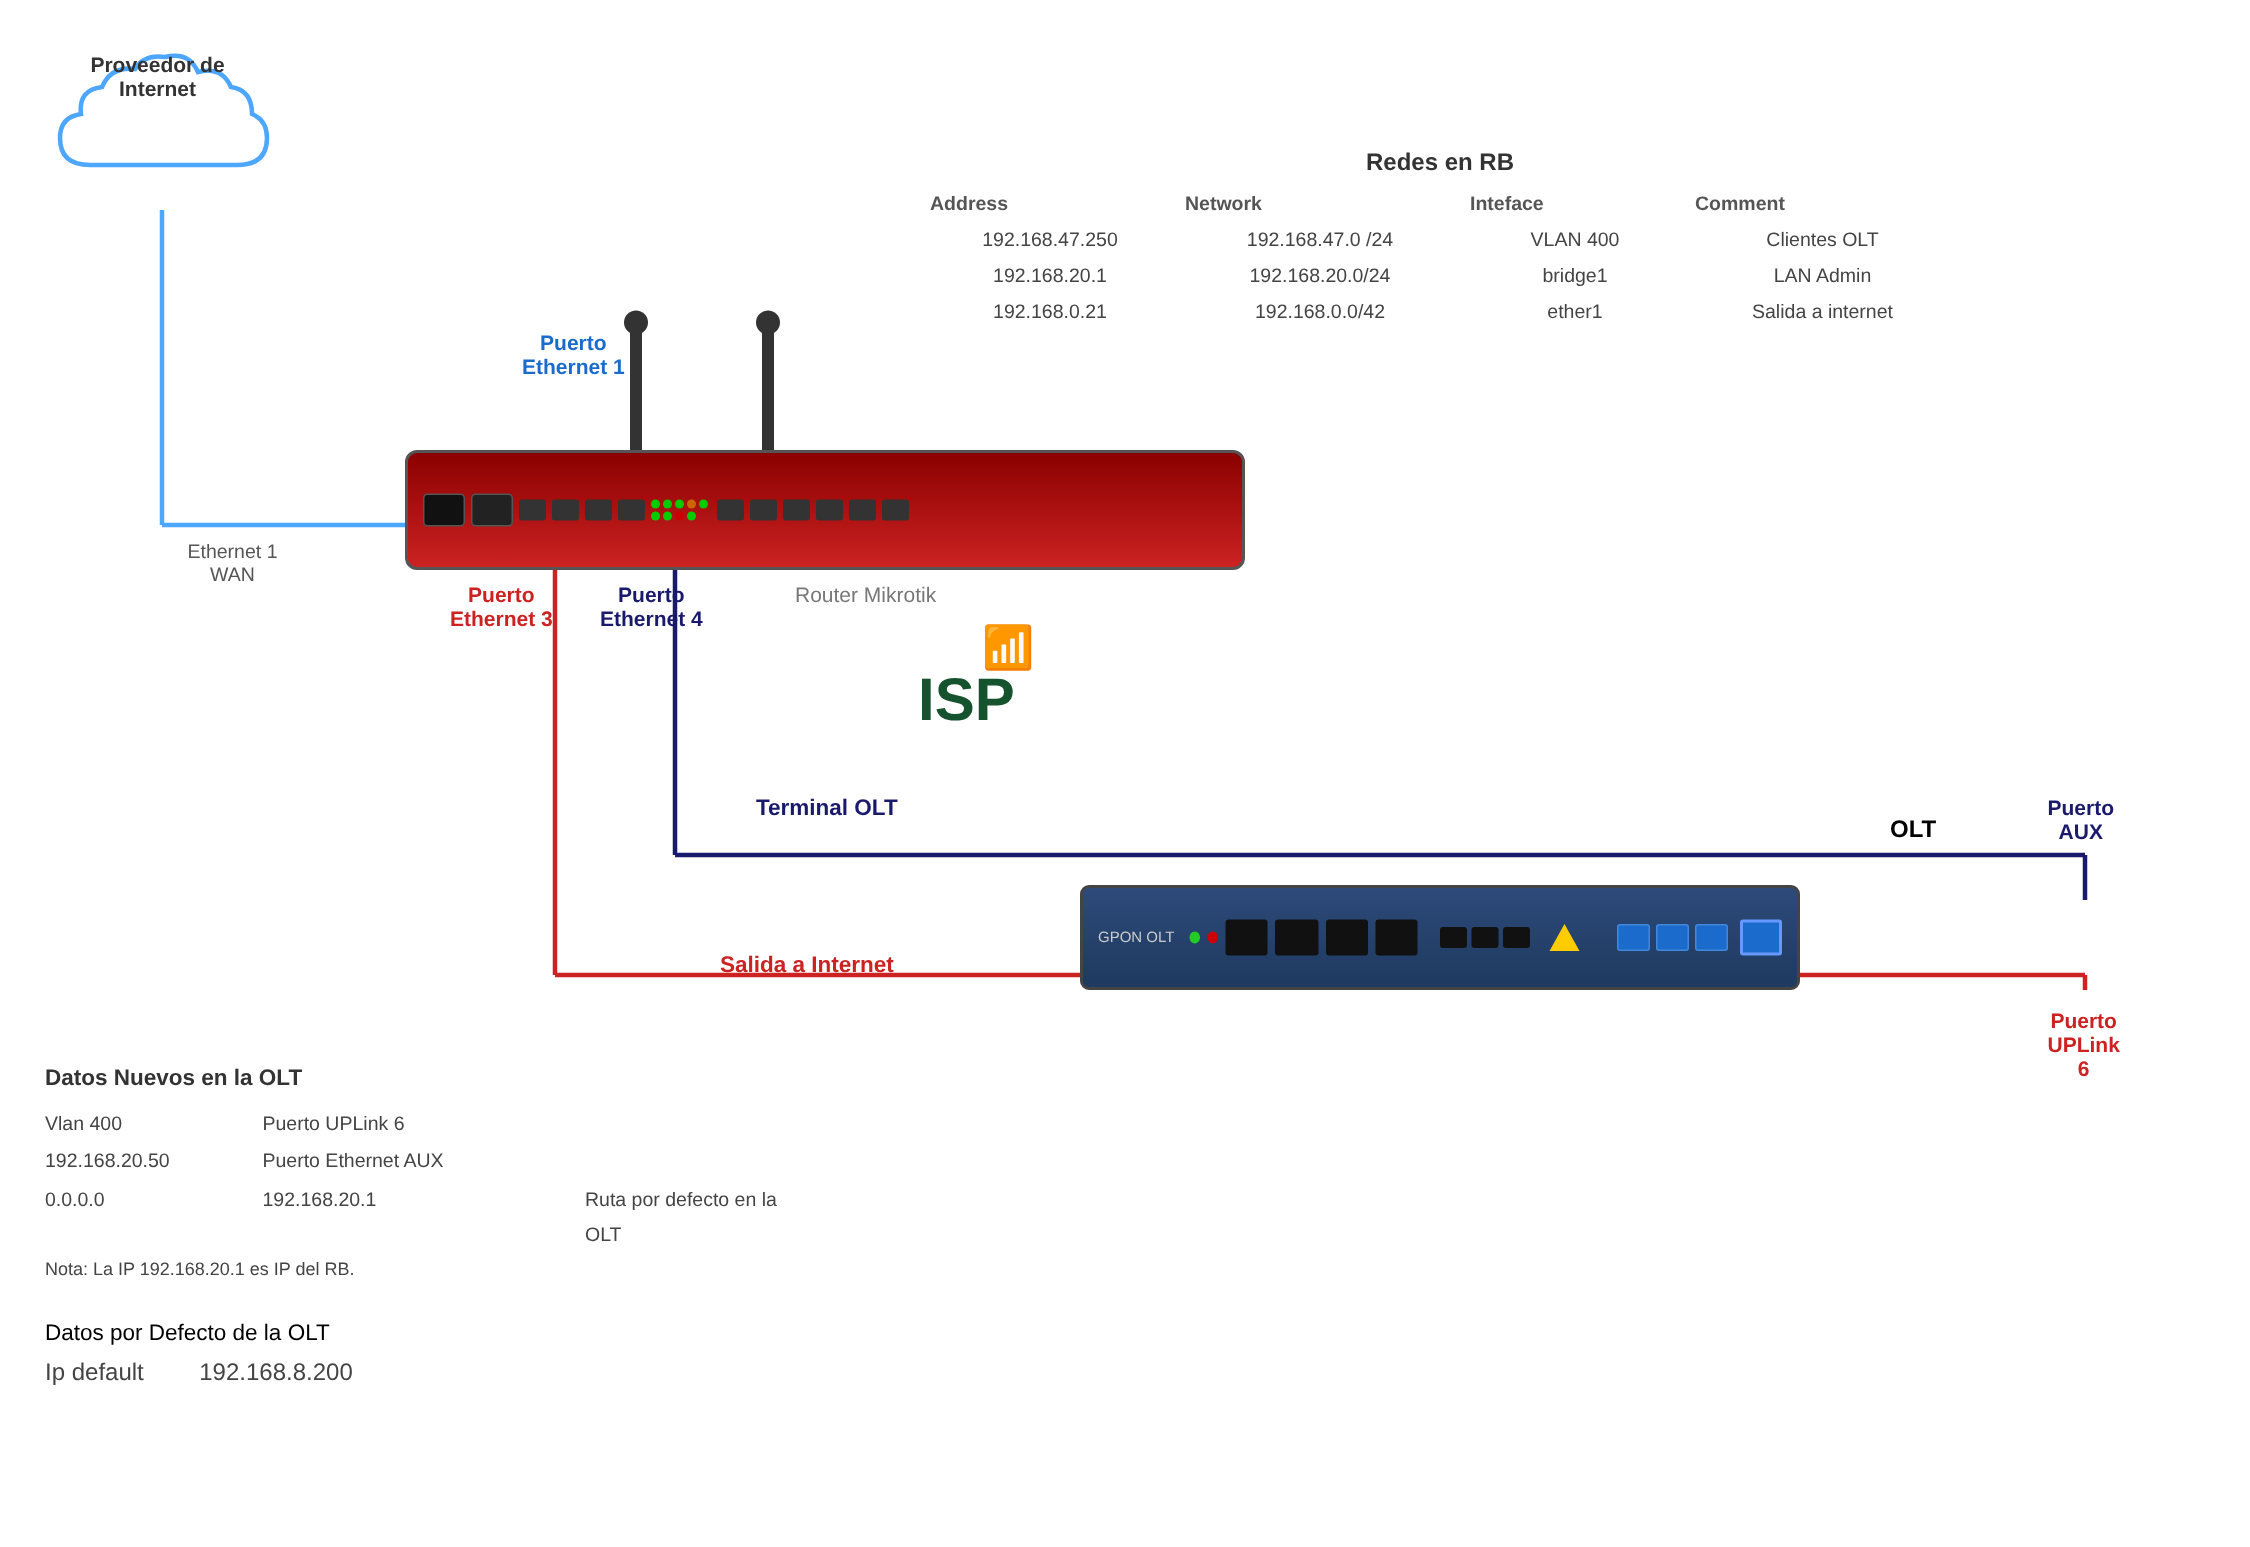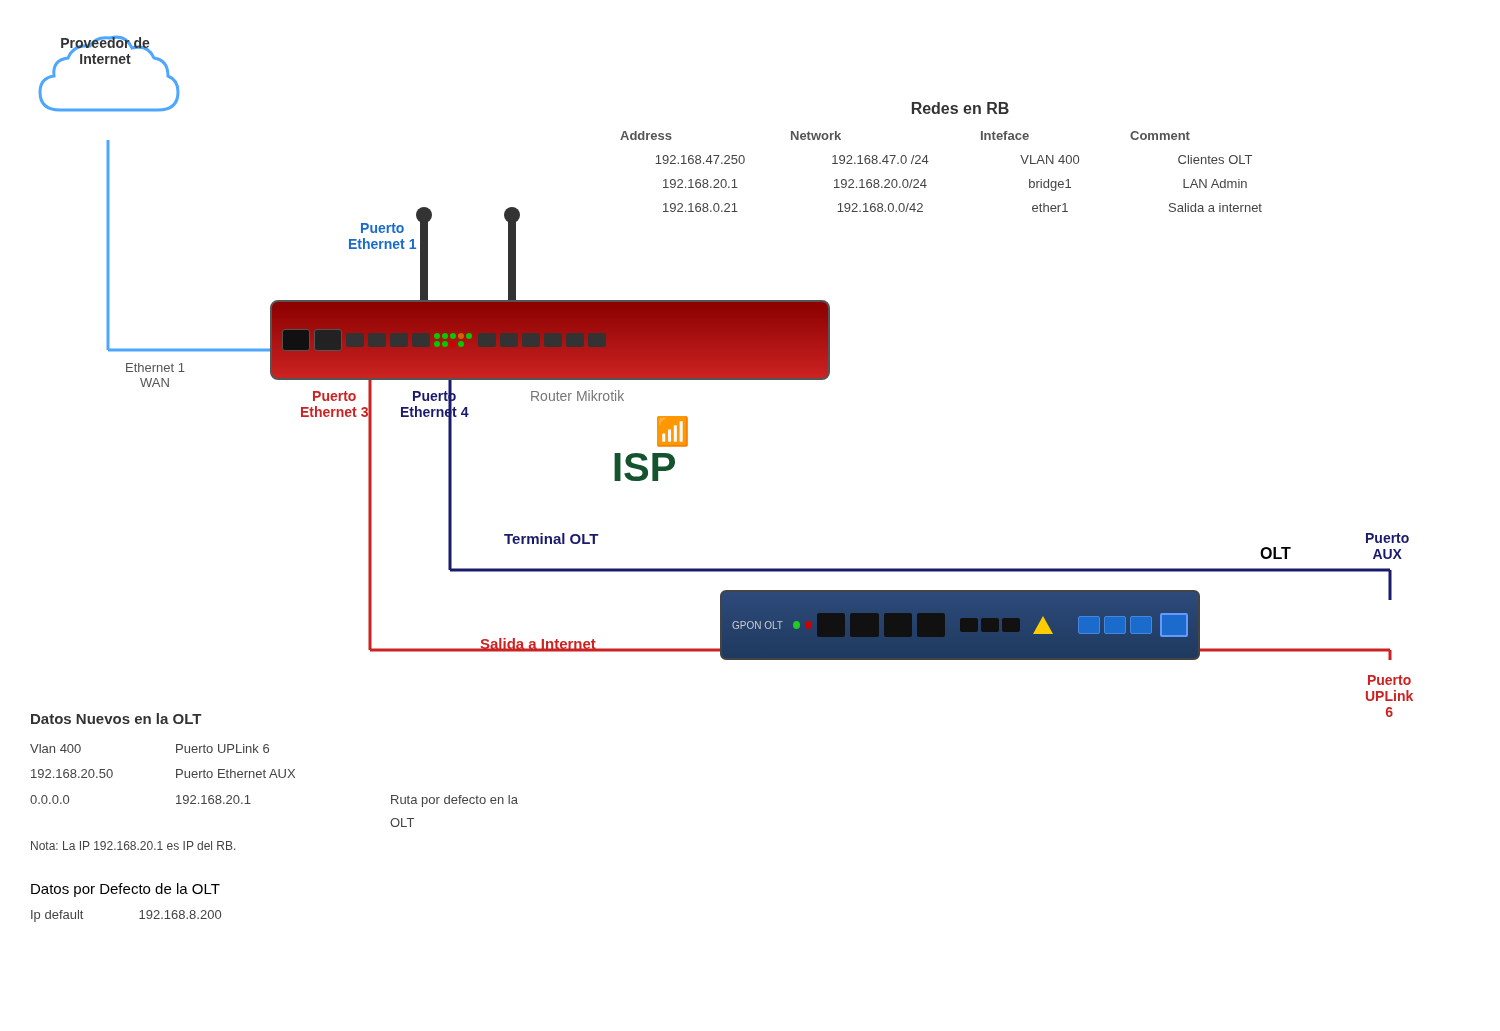--- a/index.html
+++ b/index.html
@@ -327,24 +327,24 @@
       top: 880px;
       left: 30px;
     }
     .datos-defecto-title {
       font-size: 15px;
       font-weight: normal;
       color: #000000;
       margin-bottom: 10px;
     }
     .datos-defecto-row {
-      font-size: 13px;
+      font-size: 16px;
       color: #444;
       display: flex;
-      gap: 55px;
+      gap: 37px;
     }
   </style>
 </head>
 <body>
 
 <div class="diagram-container">
 
   <svg class="connections-svg">
 
     <line x1="108" y1="140" x2="108" y2="350" stroke="#4da6ff" stroke-width="3"></line>

